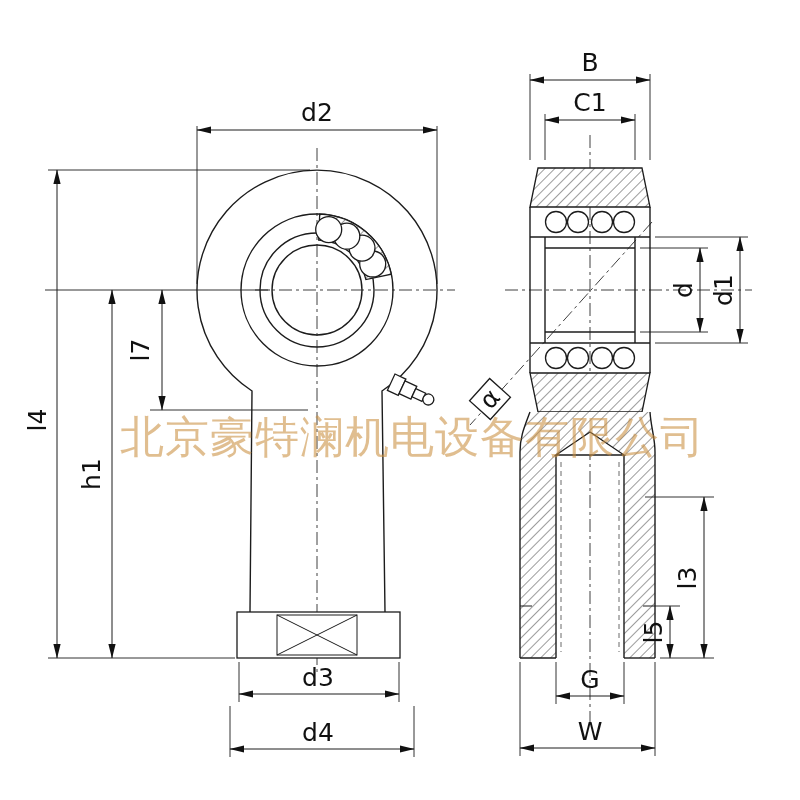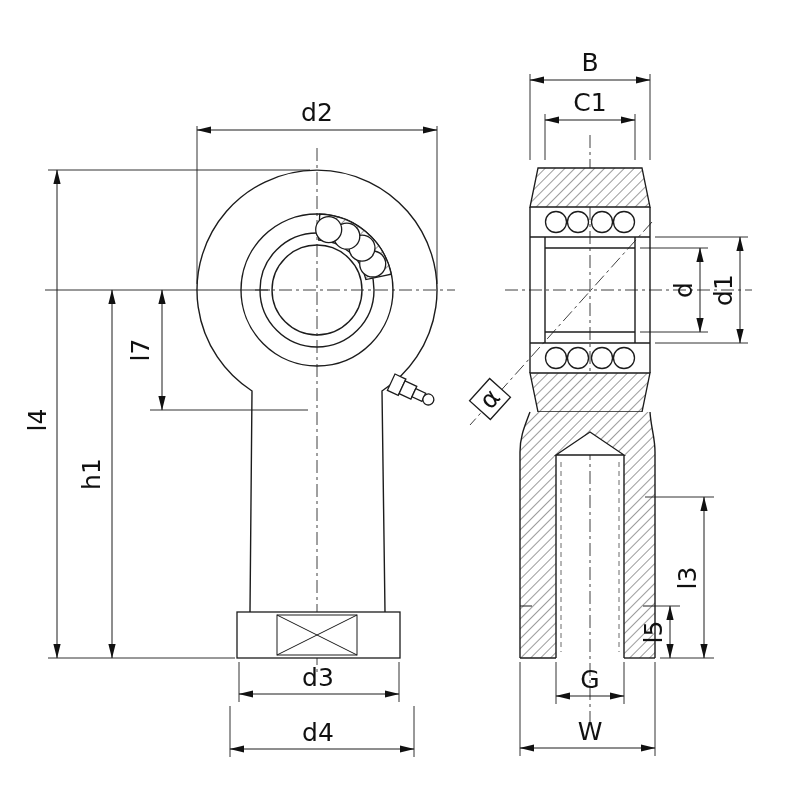--- a/index.html
+++ b/index.html
@@ -182,13 +182,14 @@
     <line class="dim" x1="556" y1="696" x2="624" y2="696" marker-start="url(#arr)" marker-end="url(#arr)"></line>
     <text class="lbl" x="590" y="688" text-anchor="middle">G</text>
 
     <line class="ext" x1="520" y1="662" x2="520" y2="756"></line>
     <line class="ext" x1="655" y1="662" x2="655" y2="756"></line>
     <line class="dim" x1="520" y1="748" x2="655" y2="748" marker-start="url(#arr)" marker-end="url(#arr)"></line>
     <text class="lbl" x="590" y="740" text-anchor="middle">W</text>
   </g>
 </svg>
 
+<div id="watermark">北京豪特澜机电设备有限公司</div>
 </div>
 
 </body></html>

